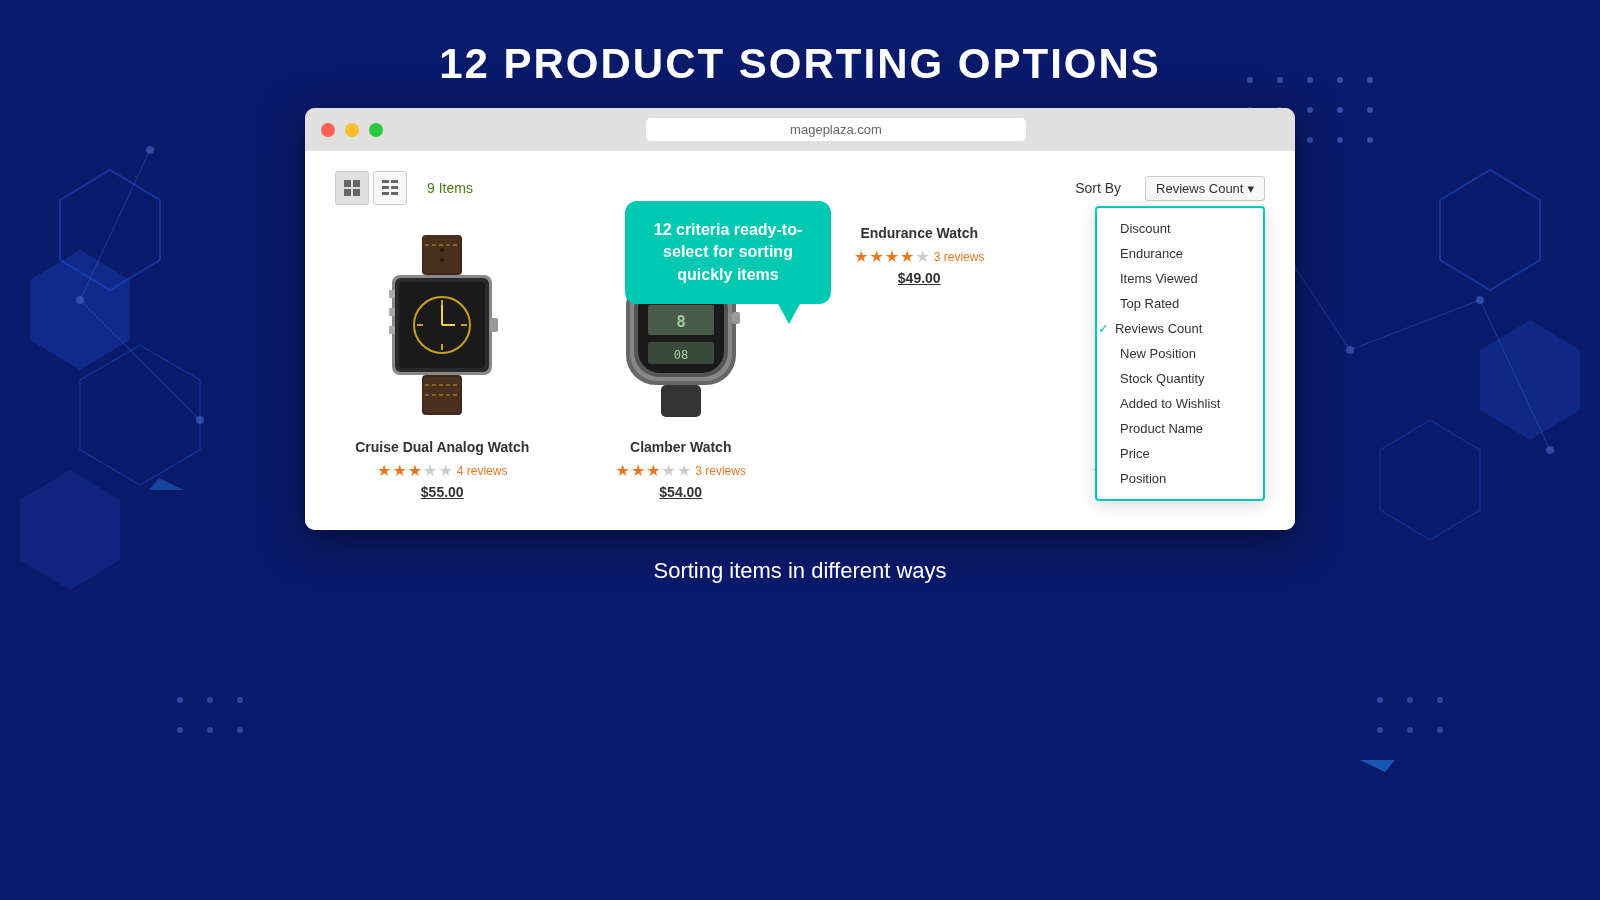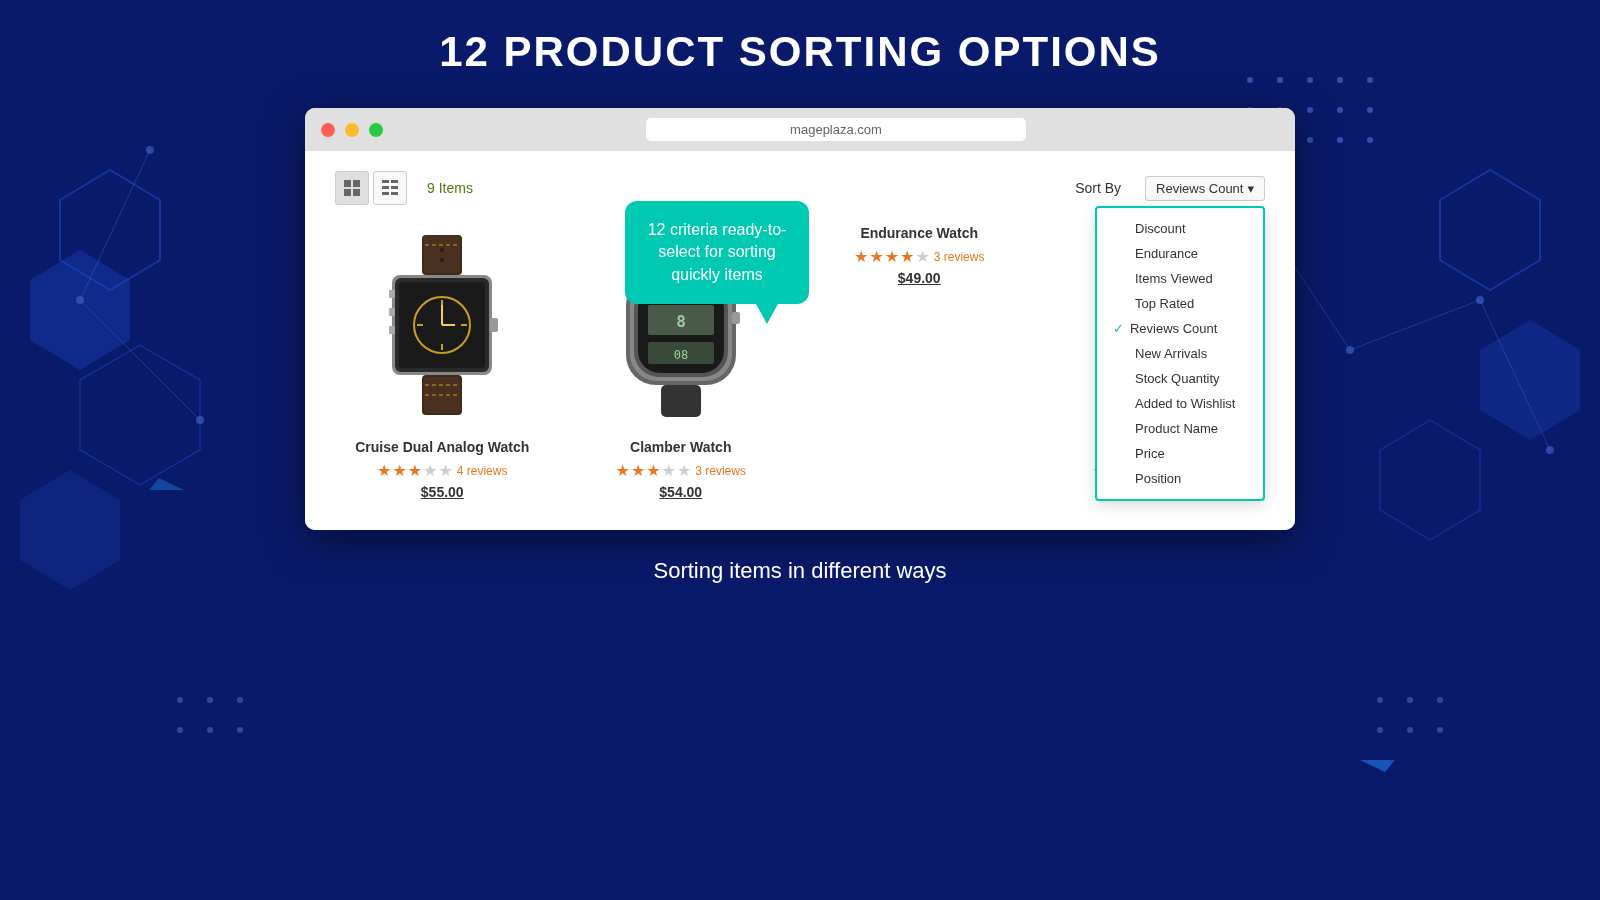--- a/index.html
+++ b/index.html
@@ -16,37 +16,37 @@
     .bg-decor {
       position: absolute;
       top: 0; left: 0; right: 0; bottom: 0;
       pointer-events: none;
       overflow: hidden;
     }
 
     
     .page-title {
       text-align: center;
-      padding-top: 28px;
+      padding-top: 40px;
       padding-bottom: 20px;
       position: relative;
       z-index: 2;
     }
     .page-title h1 {
       color: #fff;
       font-size: 42px;
       font-weight: 900;
       letter-spacing: 2px;
       text-transform: uppercase;
     }
 
     
     .browser-window {
       width: 990px;
-      margin: 12px auto;
+      margin: 0 auto;
       background: #f5f5f5;
       border-radius: 10px;
       overflow: visible;
       box-shadow: 0 10px 40px rgba(0,0,0,0.5);
       position: relative;
       z-index: 2;
     }
 
     .browser-titlebar {
       background: #e0e0e0;
@@ -160,21 +160,21 @@
       background: #fff;
       border: 2px solid #00c9b1;
       border-radius: 4px;
       padding: 8px 0;
       min-width: 170px;
       box-shadow: 0 4px 16px rgba(0,0,0,0.15);
       z-index: 10;
     }
 
     .sort-dropdown-menu .menu-item {
-      padding: 5px 16px;
+      padding: 5px 1px;
       font-size: 13px;
       color: #333;
       cursor: pointer;
       display: flex;
       align-items: center;
       gap: 6px;
     }
 
     .sort-dropdown-menu .menu-item.selected {
       color: #333;
@@ -246,25 +246,25 @@
       font-weight: 600;
       text-decoration: underline;
     }
 
     
     .tooltip-bubble {
       position: absolute;
       background: #00c9b1;
       color: #fff;
       font-size: 16px;
-      font-weight: 400;
+      font-weight: 700;
       text-align: center;
       padding: 18px 20px;
       border-radius: 12px;
-      width: 184px;
+      width: 206px;
       line-height: 1.4;
       top: 50px;
       left: 320px;
       z-index: 5;
     }
 
     .tooltip-bubble::after {
       content: '';
       position: absolute;
       bottom: -20px;
@@ -416,21 +416,21 @@
             <div class="menu-item">
               <span style="width: 16px; display: inline-block;"></span>
               <span>Top Rated</span>
             </div>
             <div class="menu-item selected">
               <span class="checkmark">✓</span>
               <span>Reviews Count</span>
             </div>
             <div class="menu-item">
               <span style="width: 16px; display: inline-block;"></span>
-              <span>New Arrivals</span>
+              <span>New Position</span>
             </div>
             <div class="menu-item">
               <span style="width: 16px; display: inline-block;"></span>
               <span>Stock Quantity</span>
             </div>
             <div class="menu-item">
               <span style="width: 16px; display: inline-block;"></span>
               <span>Added to Wishlist</span>
             </div>
             <div class="menu-item">

